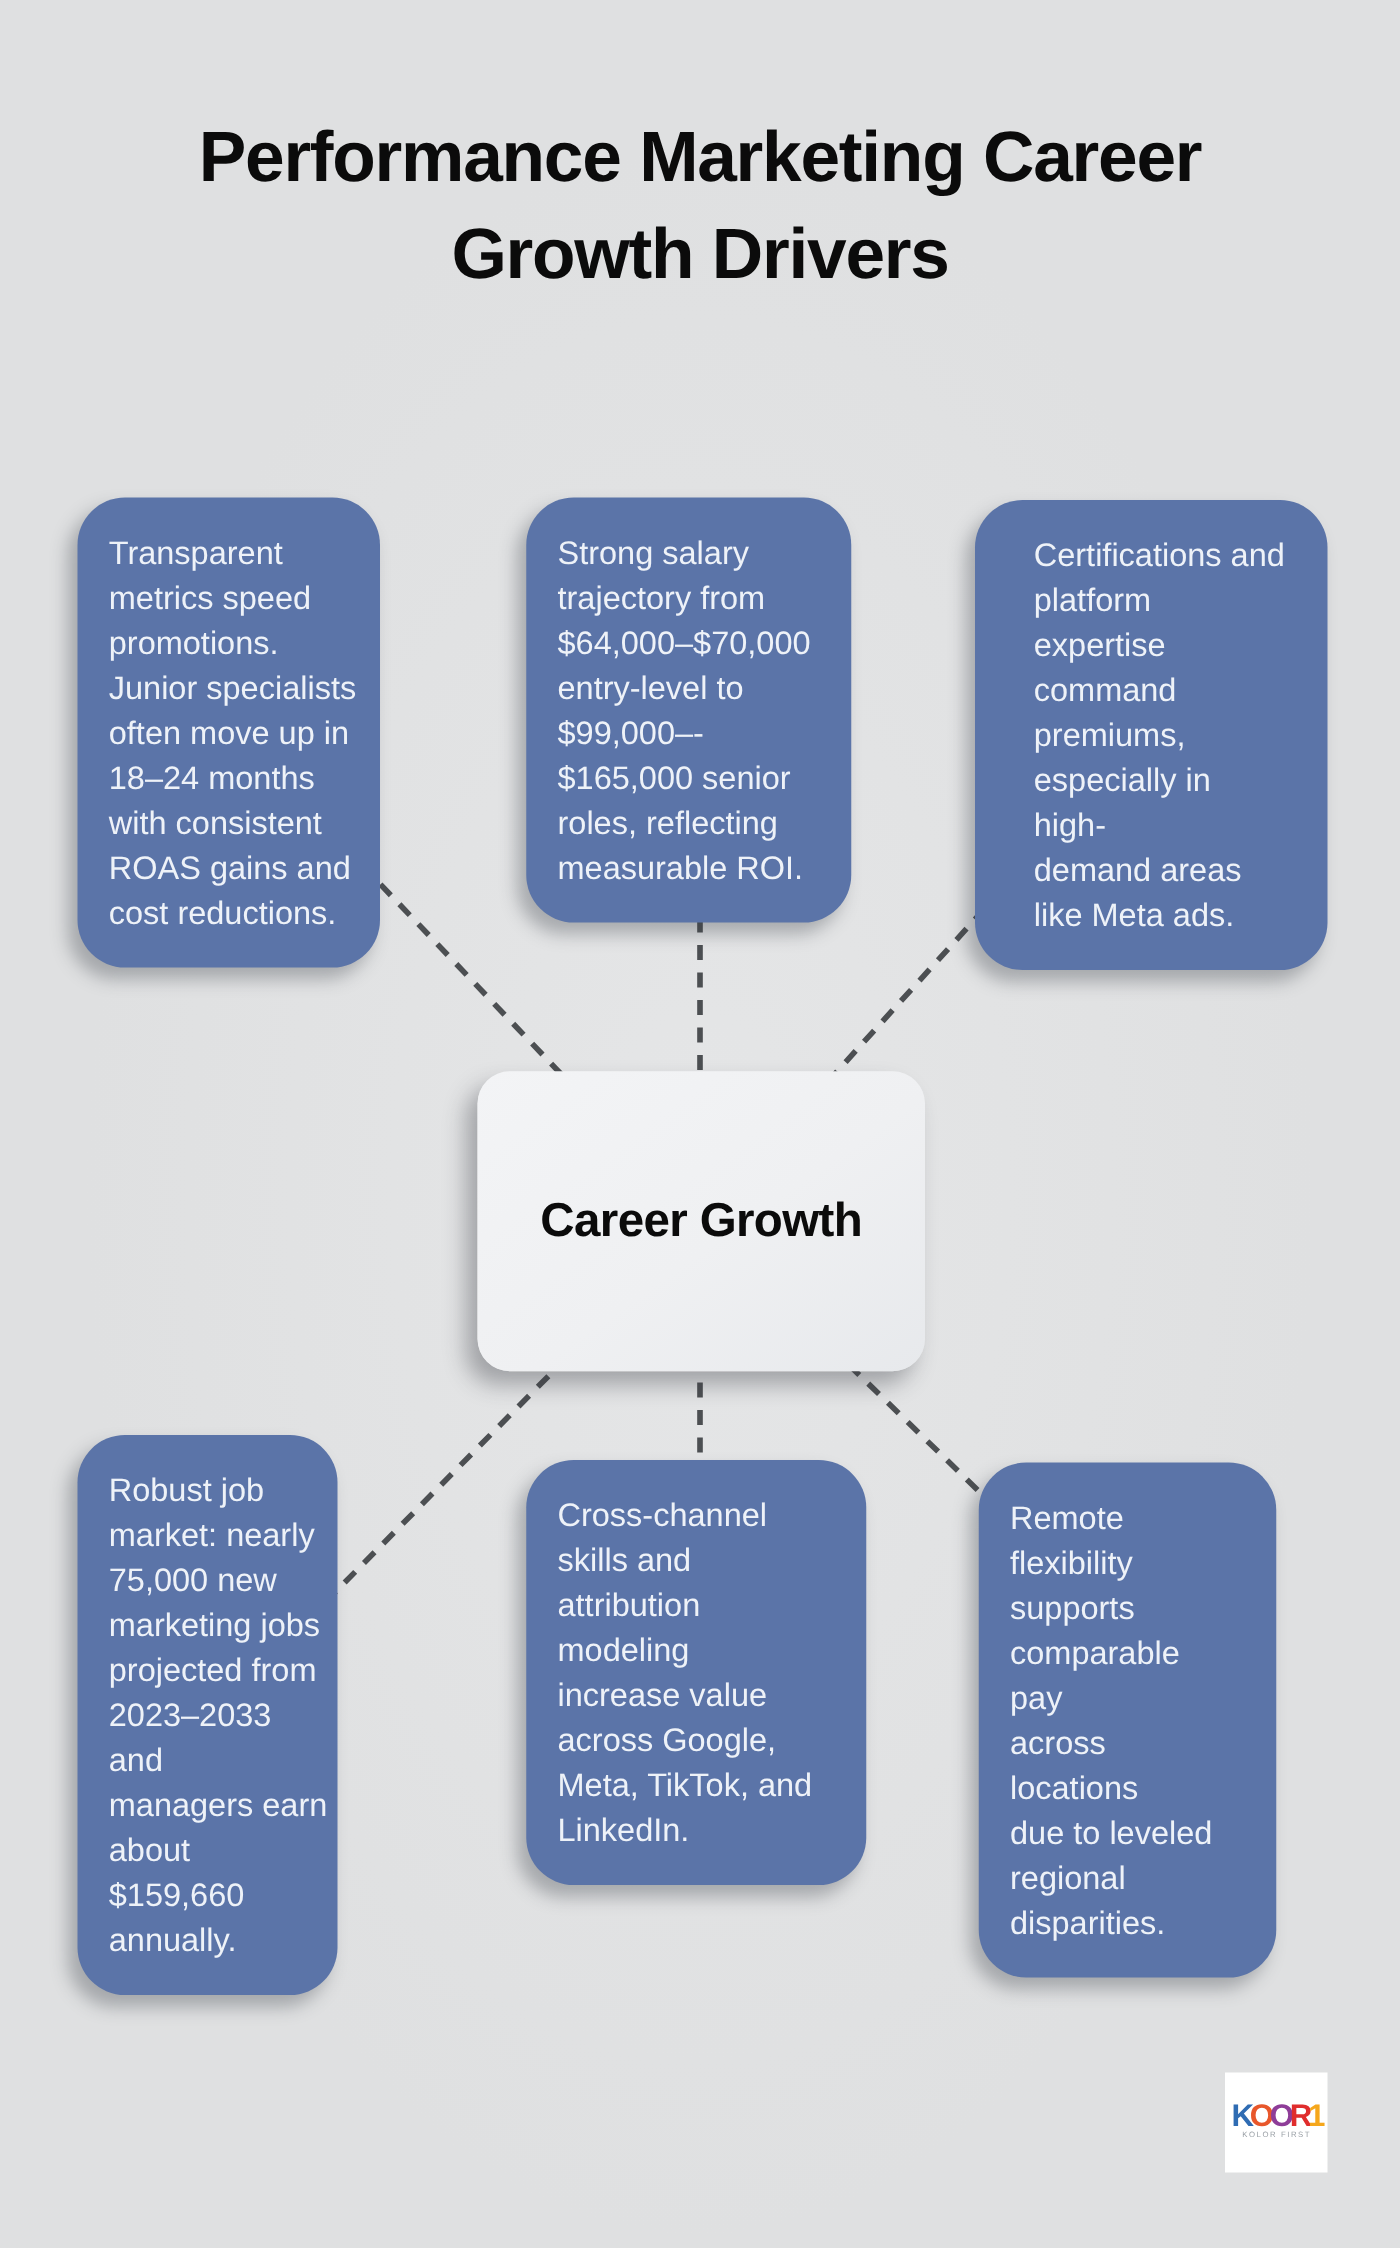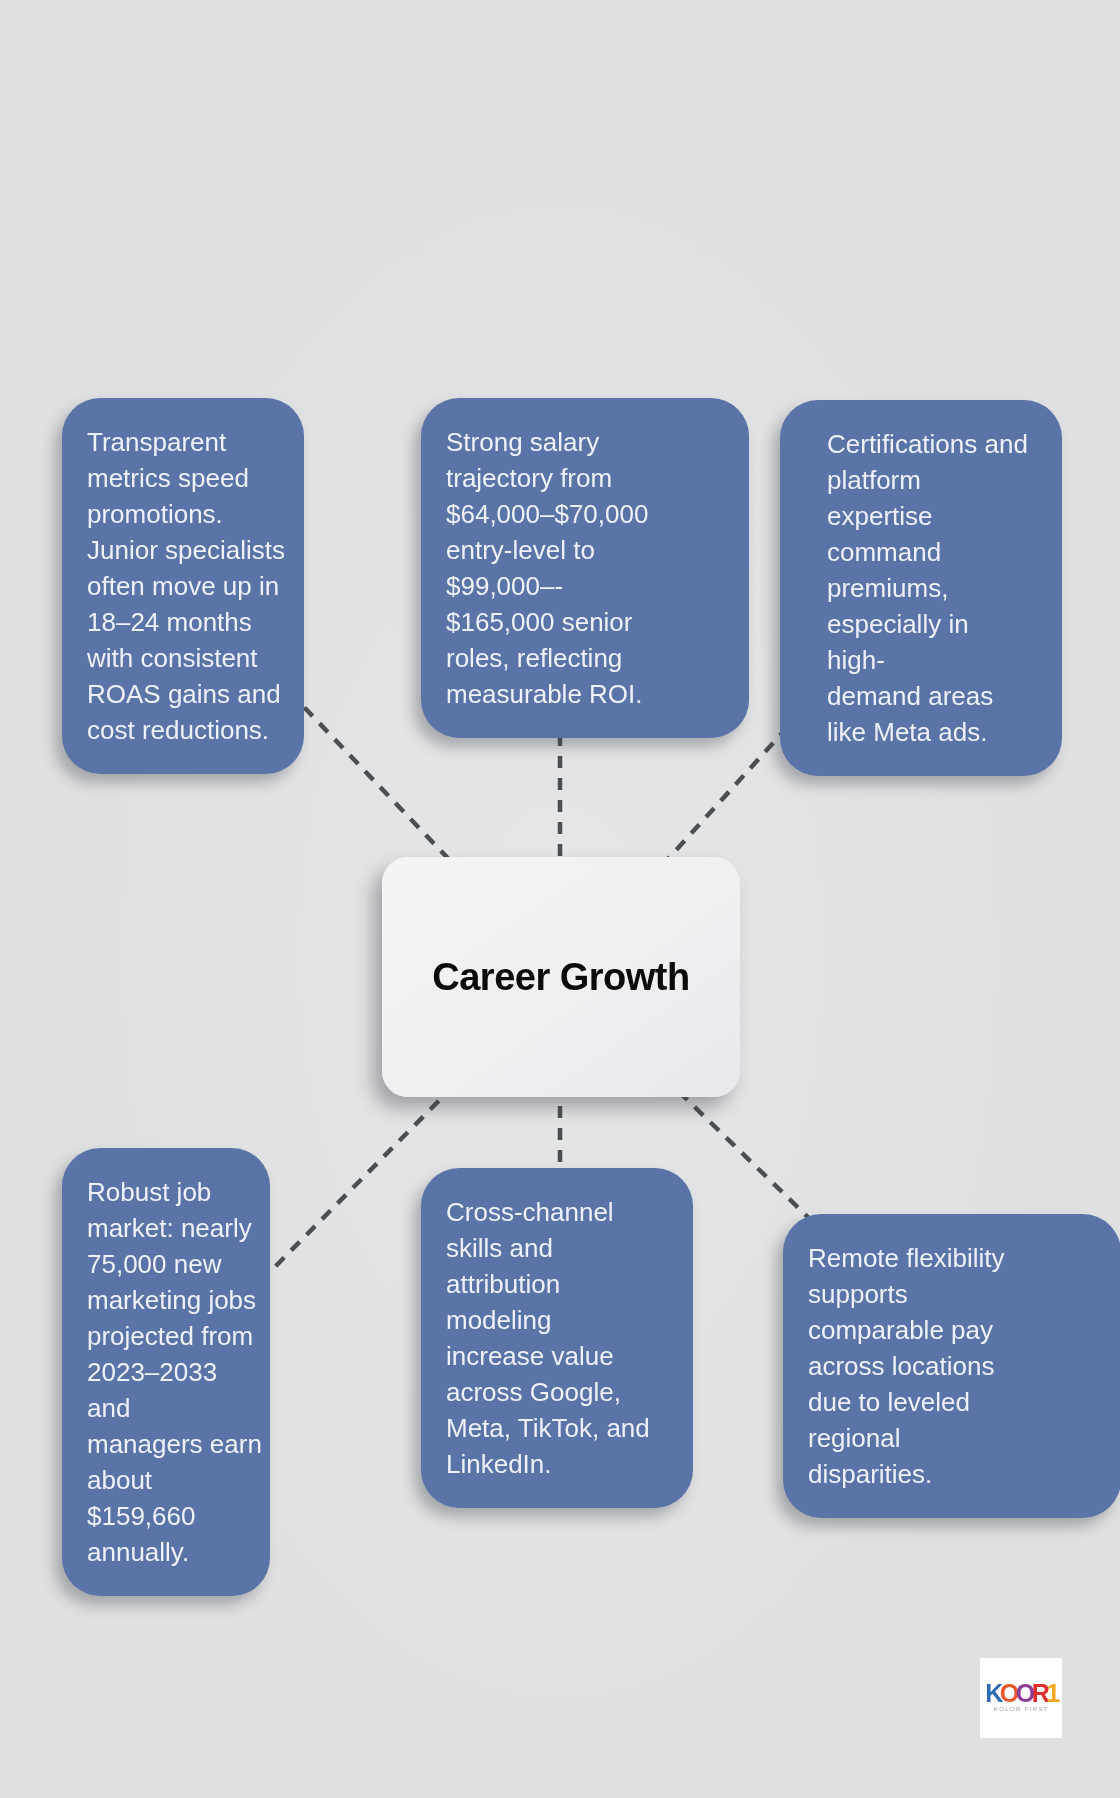--- a/index.html
+++ b/index.html
@@ -78,20 +78,22 @@
     color:#9aa0a6;white-space:nowrap;
     transform:scale(0.62);transform-origin:center top;
     margin-top:0px;
   }
 </style>
 </head>
 <body>
 
 <div class="canvas">
 
+  <h1 class="title">Performance Marketing Career
+Growth Drivers</h1>
 
   <svg class="connector-svg" width="1120" height="1798" viewBox="0 0 1120 1798">
     <line class="connector" x1="183" y1="580" x2="561" y2="977"></line>
     <line class="connector" x1="560" y1="580" x2="560" y2="977"></line>
     <line class="connector" x1="921" y1="580" x2="561" y2="977"></line>
     <line class="connector" x1="183" y1="1360" x2="561" y2="977"></line>
     <line class="connector" x1="560" y1="1360" x2="560" y2="977"></line>
     <line class="connector" x1="924" y1="1330" x2="561" y2="977"></line>
   </svg>
 
@@ -100,21 +102,21 @@
 metrics speed
 promotions.
 Junior specialists
 often move up in
 18–24 months
 with consistent
 ROAS gains and
 cost reductions.</p>
   </div>
 
-  <div class="node" style="left:421px;top:398px;width:328px;">
+  <div class="node" style="left:421px;top:398px;width:260px;">
     <p class="node-text">Strong salary
 trajectory from
 $64,000–$70,000
 entry-level to
 $99,000–-
 $165,000 senior
 roles, reflecting
 measurable ROI.</p>
   </div>
 
@@ -145,21 +147,21 @@
     <p class="node-text">Cross-channel
 skills and
 attribution
 modeling
 increase value
 across Google,
 Meta, TikTok, and
 LinkedIn.</p>
   </div>
 
-  <div class="node" style="left:783px;top:1170px;width:338px;padding-right:30px;margin-top:44px;">
+  <div class="node" style="left:783px;top:1170px;width:238px;padding-right:30px;">
     <p class="node-text">Remote flexibility
 supports
 comparable pay
 across locations
 due to leveled
 regional
 disparities.</p>
   </div>
 
   <div class="center-node">

